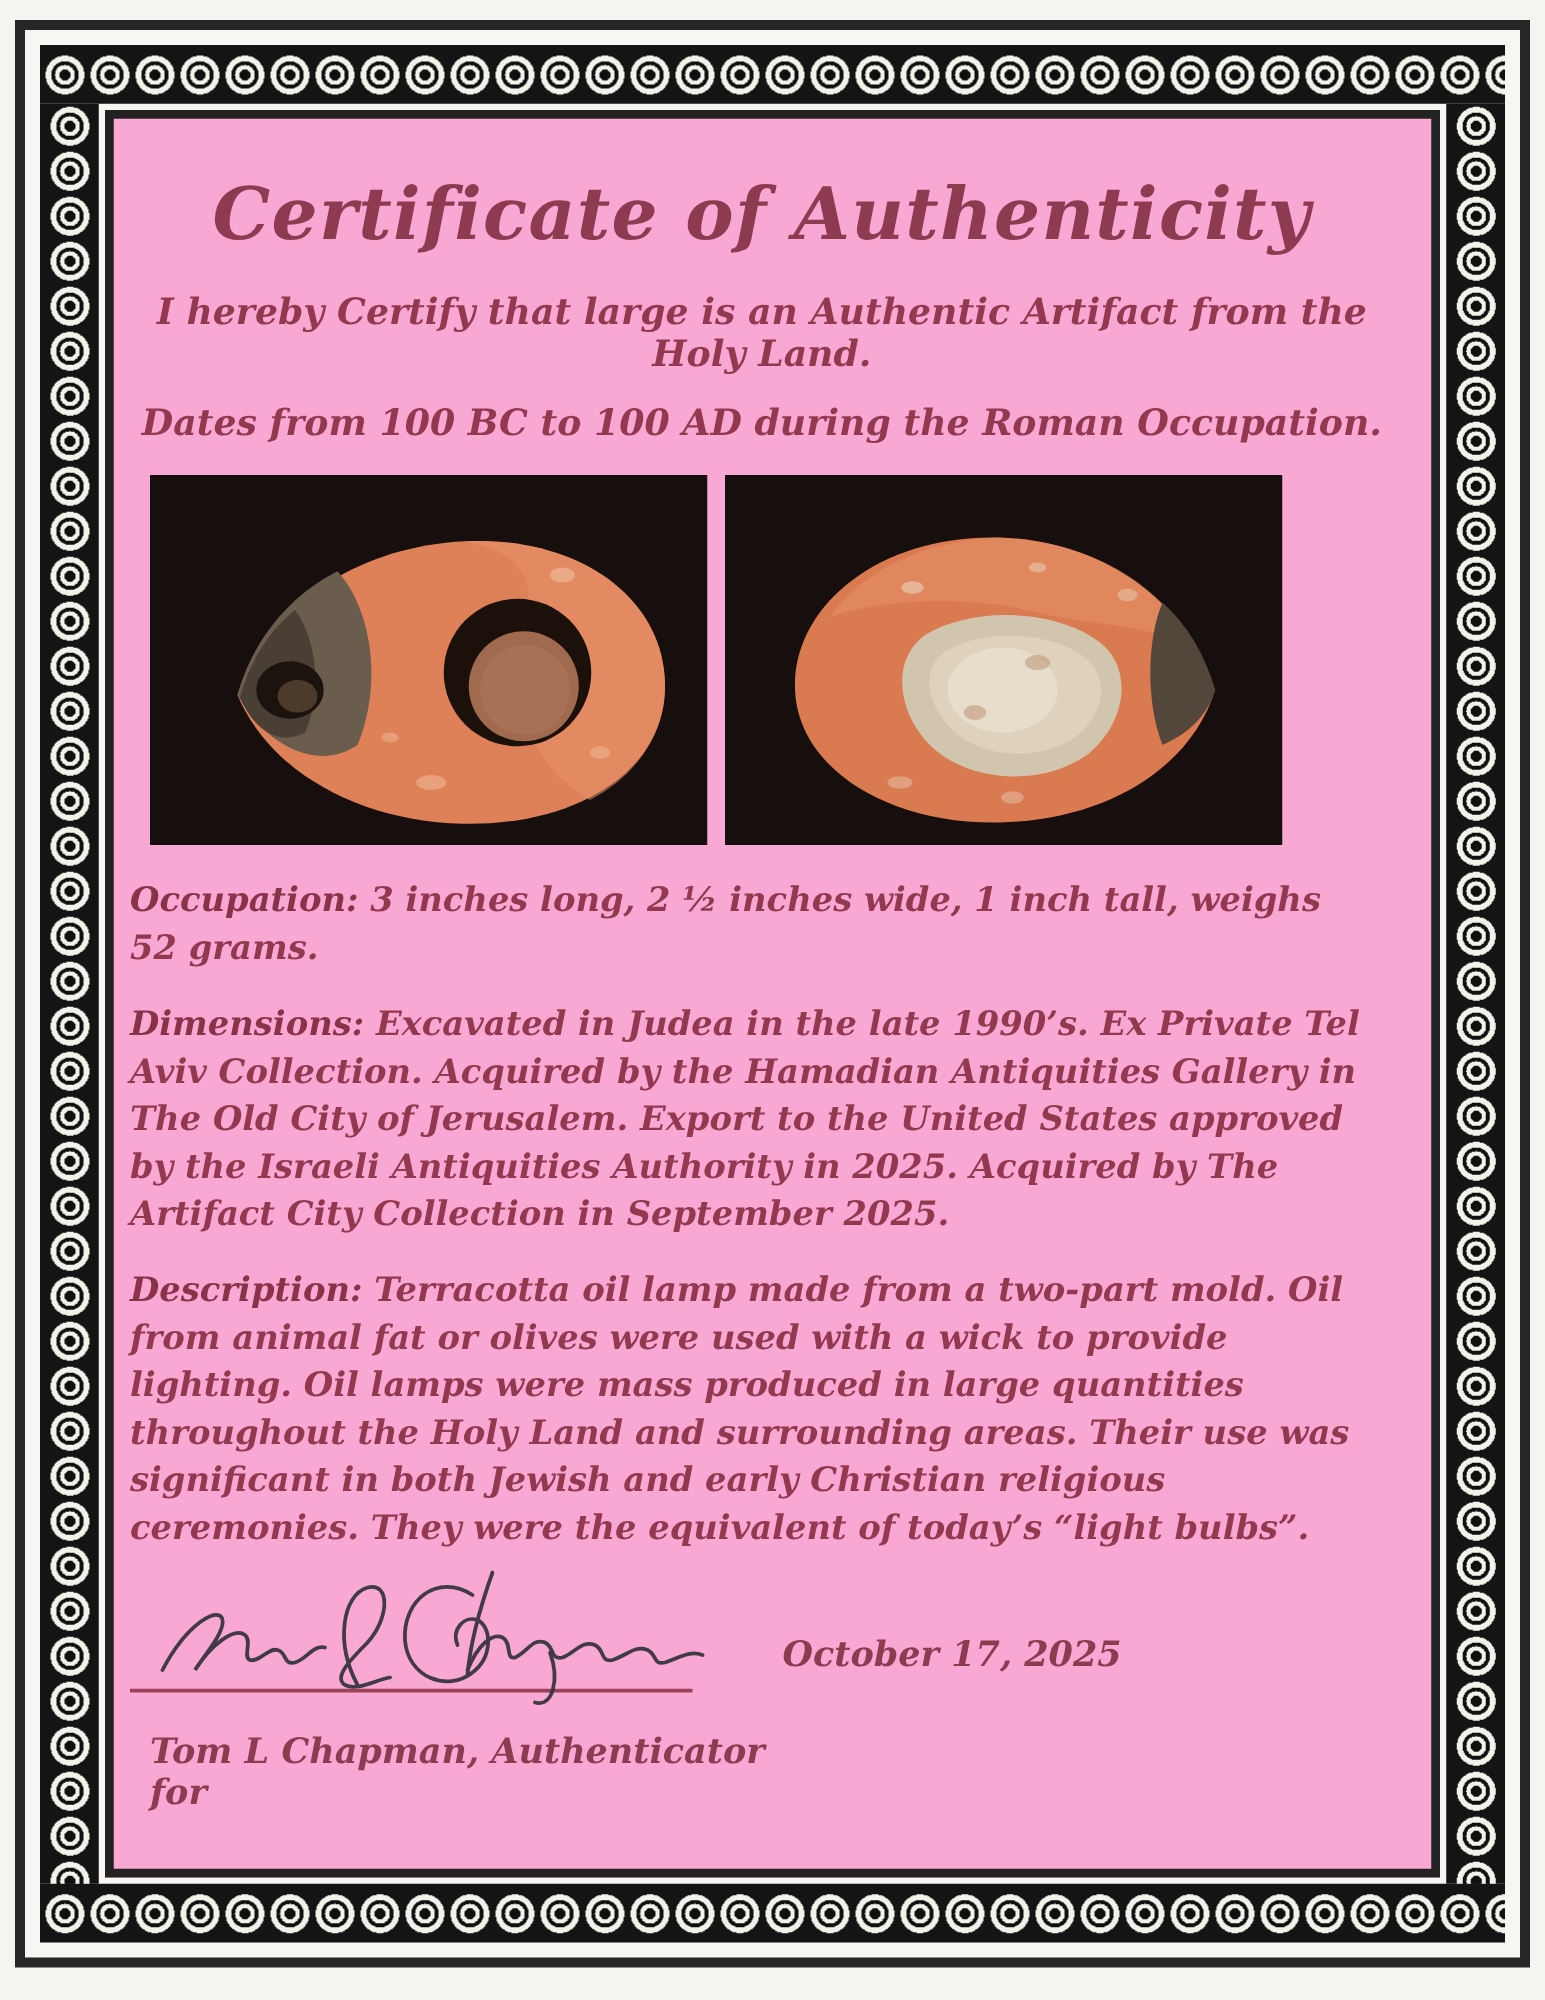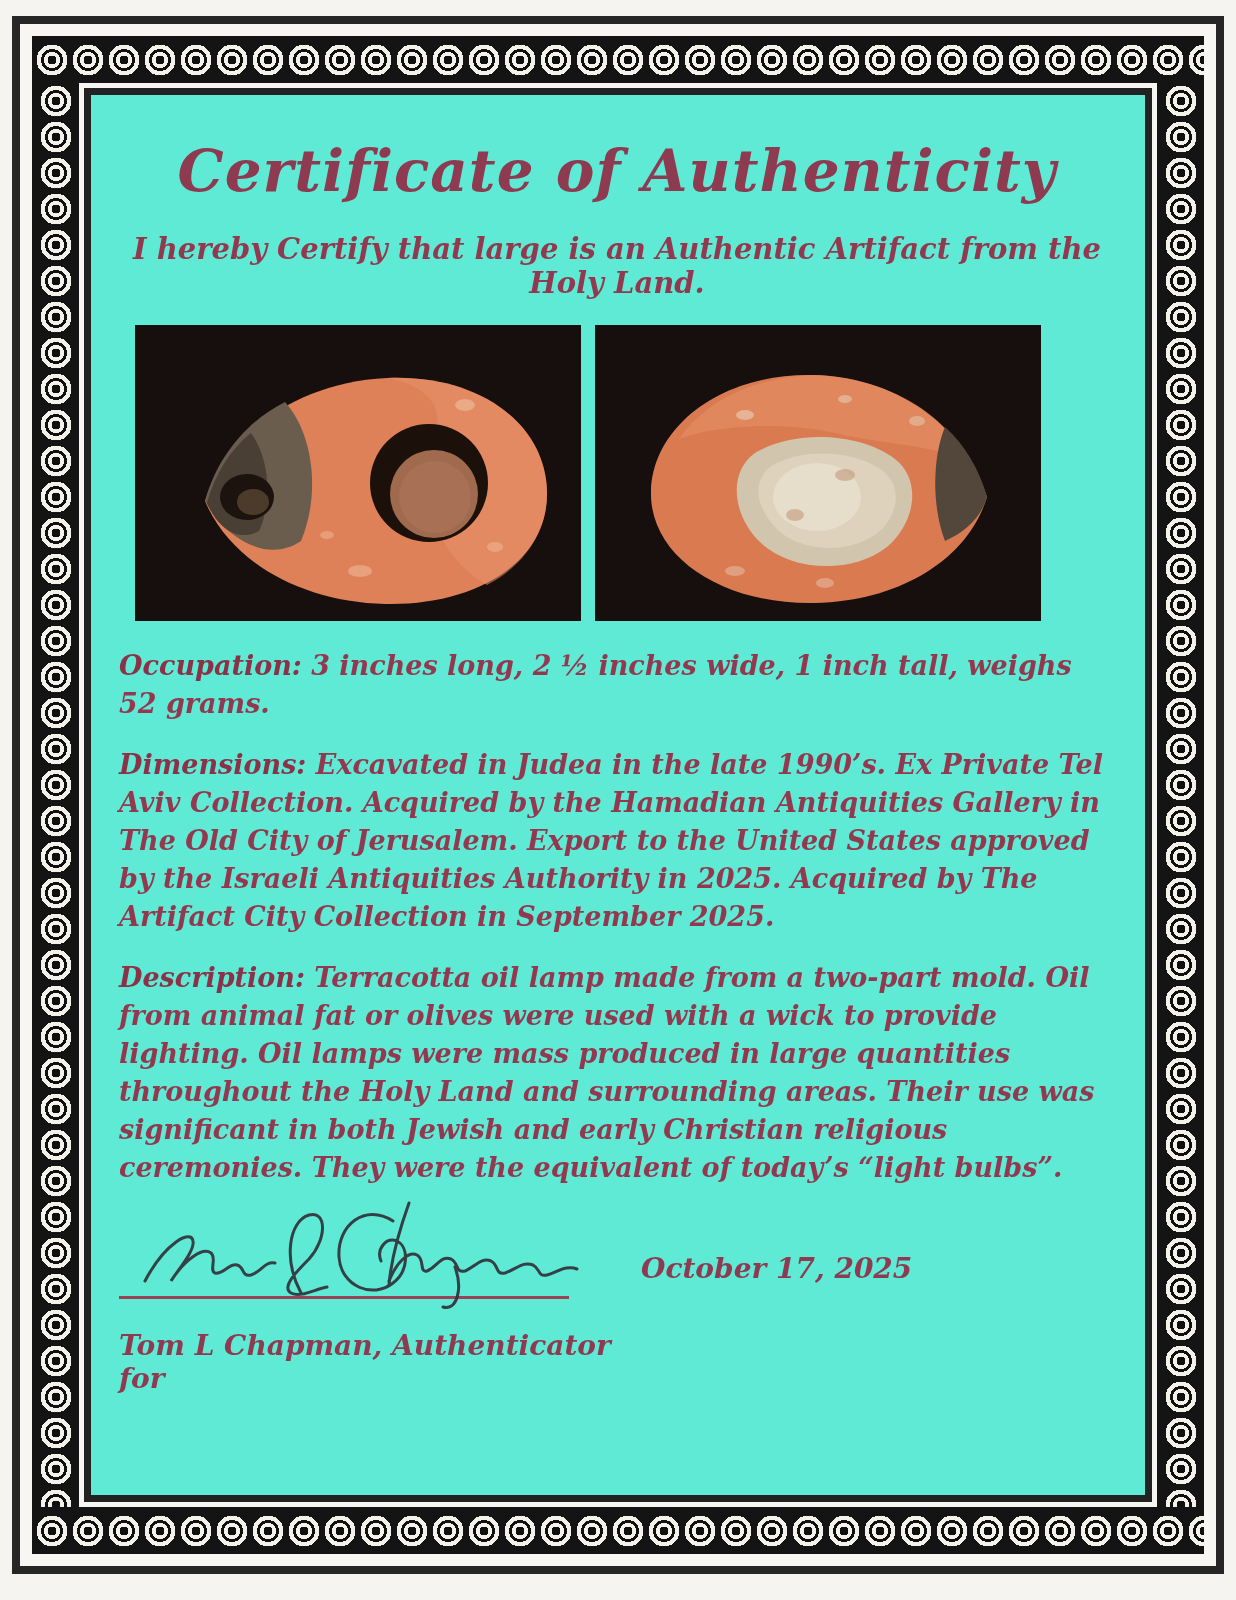--- a/index.html
+++ b/index.html
@@ -28,22 +28,22 @@
       rgba(0,0,0,0) 15.5px);
     background-size:36px 36px;
   }
   .strip-top{top:0;left:0;right:0;height:47px;background-repeat:repeat-x;background-position:2px 5.5px;}
   .strip-bottom{bottom:0;left:0;right:0;height:47px;background-repeat:repeat-x;background-position:2px 5.5px;}
   .strip-left{top:47px;bottom:47px;left:0;width:47px;background-repeat:repeat-y;background-position:5.5px 0;}
   .strip-right{top:47px;bottom:47px;right:0;width:47px;background-repeat:repeat-y;background-position:5.5px 0;}
   .content{
     position:absolute;inset:52px;
     border:7px solid #222222;
-    background:#5eead4;
-    padding:18px 26px 0 24px;
+    background:#f9a8d4;
+    padding:18px 26px 0 9px;
     overflow:hidden;
     color:#8e3a50;
     font-style:italic;
   }
   .title{
     margin:24px 0 0 0;text-align:center;
     font-size:58px;font-weight:bold;font-style:italic;
     letter-spacing:1px;color:#8e3a50;
   }
   .subline{
@@ -60,38 +60,39 @@
   }
   .para b{font-weight:bold;color:#8a3248;}
   .sigblock{
     display:grid;grid-template-columns:522px 1fr;
     margin:10px 0 0 4px;row-gap:0;
   }
   .sig-cell{position:relative;height:108px;}
   .sig-rule{position:absolute;left:0;bottom:6px;width:450px;border-bottom:3px solid #9c4258;}
   .sig-svg{position:absolute;left:6px;bottom:-14px;}
   .date-cell{align-self:end;padding-bottom:20px;font-size:28px;font-weight:bold;}
-  .sig-row{font-size:28px;font-weight:bold;margin-top:24px;}
+  .sig-row{font-size:28px;font-weight:bold;margin-top:24px;margin-left:16px;}
 </style>
 </head>
 <body>
 
 <div class="page">
   <div class="frame-outer">
     <div class="band">
       <div class="strip strip-top"></div>
       <div class="strip strip-bottom"></div>
       <div class="strip strip-left"></div>
       <div class="strip strip-right"></div>
 
       <div class="content">
 
         <h1 class="title">Certificate of Authenticity</h1>
 
         <p class="subline">I hereby Certify that large is an Authentic Artifact from the Holy Land.</p>
+        <p class="subline subline2">Dates from 100 BC to 100 AD during the Roman Occupation.</p>
 
         <div class="photos">
 
           <svg class="photo" viewBox="0 0 446 296" role="img" aria-label="Terracotta oil lamp, top view: orange teardrop-shaped lamp with large central filling hole and darkened wick spout at left, on black background">
             <rect x="0" y="0" width="446" height="296" fill="#170f0d"></rect>
             <path d="M70,176 C88,118 152,58 252,53 C342,49 410,97 412,166 C414,236 342,281 250,279 C168,277 96,238 70,176 Z" fill="#de8159"></path>
             <path d="M252,53 C342,49 410,97 412,166 C413,206 390,240 352,260 C300,230 282,170 300,110 C310,80 290,60 252,53 Z" fill="#e89269" opacity="0.55"></path>
             <path d="M70,176 C82,132 112,96 150,77 C178,108 186,168 166,216 C134,238 92,216 70,176 Z" fill="#6b5d4e"></path>
             <path d="M72,178 C80,148 96,124 116,108 C134,132 138,176 124,206 C102,218 82,202 72,178 Z" fill="#4a3f35"></path>
             <ellipse cx="112" cy="172" rx="27" ry="23" fill="#1d130e"></ellipse>

